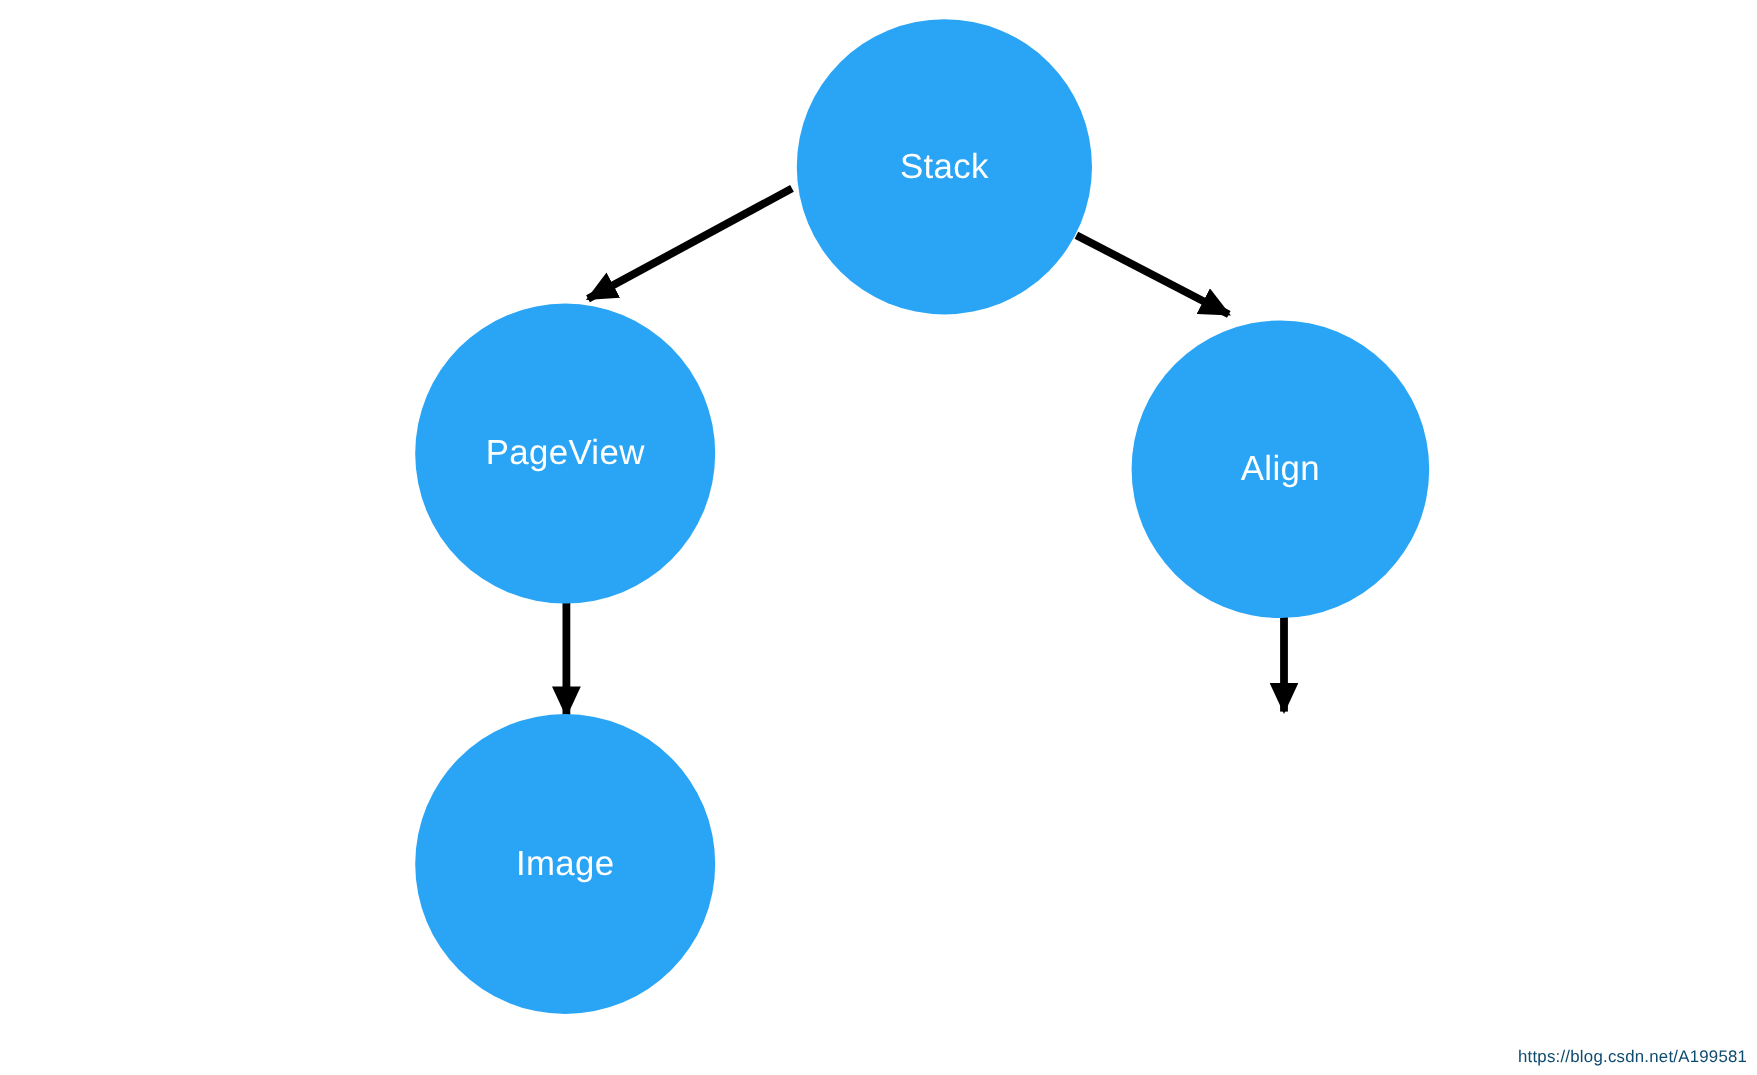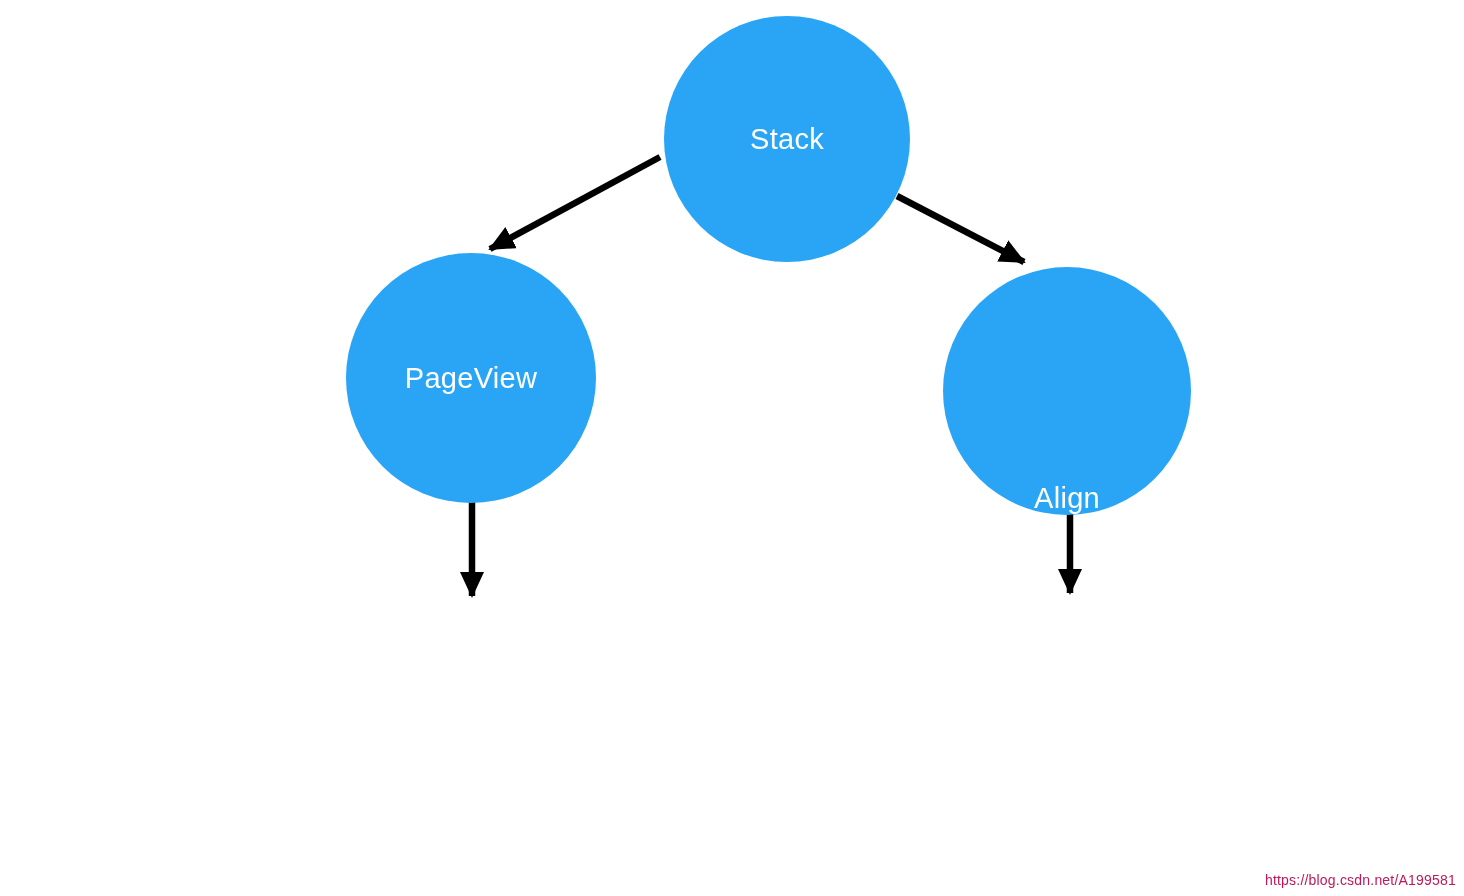--- a/index.html
+++ b/index.html
@@ -34,29 +34,29 @@
   }
   .node span {
     color: var(--label-color, #ffffff);
     font-size: 29px;
     font-weight: 400;
     letter-spacing: 0.3px;
     white-space: nowrap;
   }
   .node-stack           { left: 664px; top: 16px;  width: 246px; height: 246px; }
   .node-pageview        { left: 346px; top: 253px; width: 250px; height: 250px; }
-  .node-align           { left: 943px; top: 267px; width: 248px; height: 248px; align-items: flex-end; }
+  .node-align           { left: 943px; top: 267px; width: 248px; height: 248px; }
   .node-image           { left: 346px; top: 595px; width: 250px; height: 250px; }
   .node-tabpageselector { left: 940px; top: 594px; width: 286px; height: 286px; }
   .watermark {
     position: absolute;
     right: 8px;
     bottom: 8px;
     font-size: 14px;
-    color: #be185d;
+    color: #0c4a6e;
     letter-spacing: 0.2px;
     user-select: none;
   }
 </style>
 </head>
 <body>
 
 <div class="canvas">
 
   <svg class="edges" width="1464" height="896" viewBox="0 0 1464 896" xmlns="http://www.w3.org/2000/svg">
@@ -76,17 +76,20 @@
   </div>
 
   <div class="node node-pageview">
     <span>PageView</span>
   </div>
 
   <div class="node node-align">
     <span>Align</span>
   </div>
 
+  <div class="node node-image">
+    <span>Image</span>
+  </div>
 
 
   <div class="watermark">https://blog.csdn.net/A199581</div>
 
 </div>
 
 </body></html>

